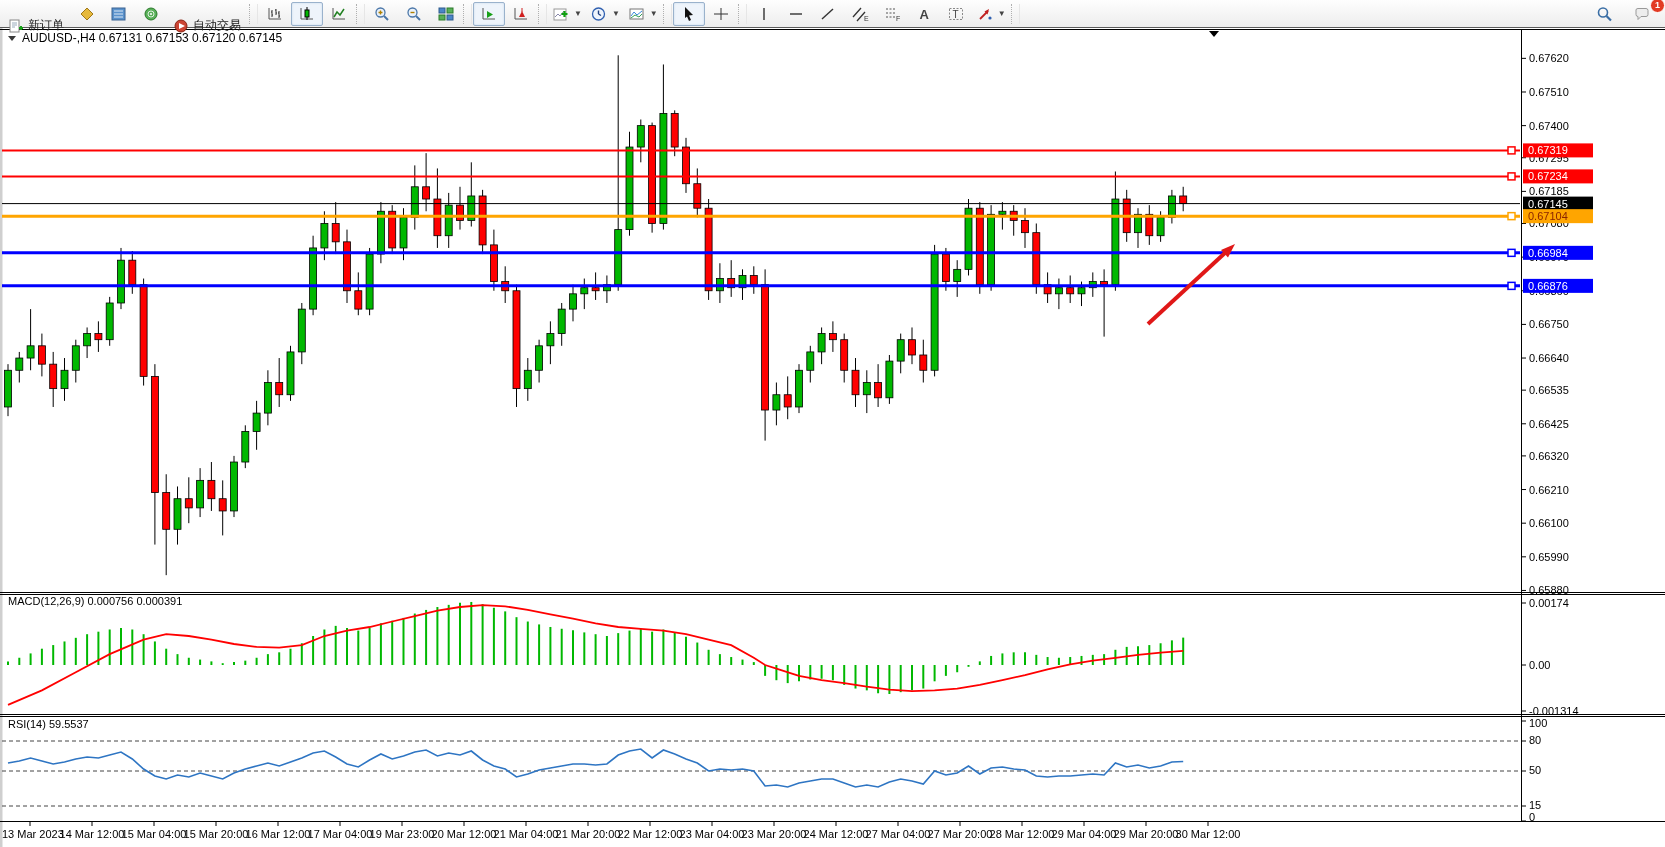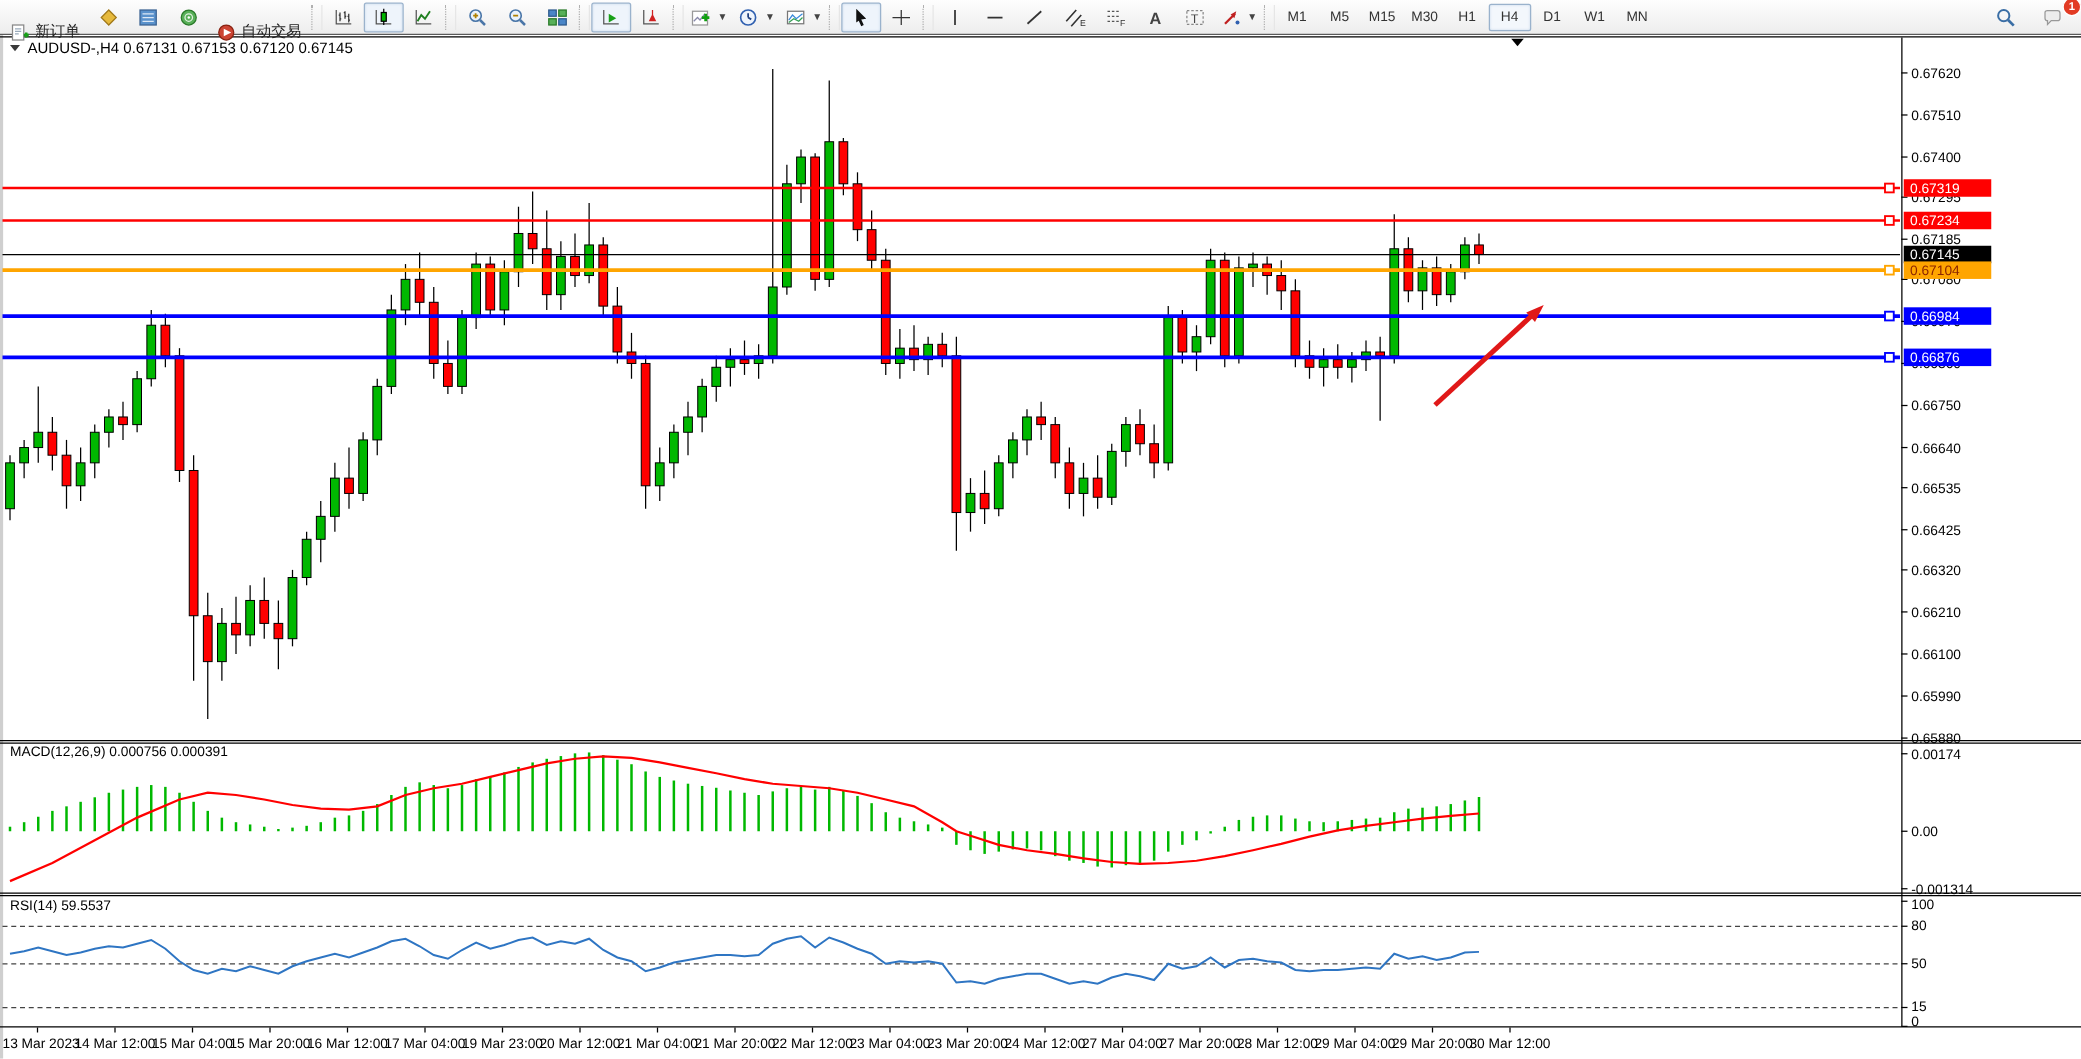--- a/index.html
+++ b/index.html
@@ -208,31 +208,20 @@
       <div class="tb-btn">
         <svg width="18" height="16" viewBox="0 0 18 16">
           <line x1="4" y1="13" x2="12" y2="5" stroke="#c02020" stroke-width="1.8"></line>
           <polygon points="13,3 8.5,5.5 11.5,8.5" fill="#c02020"></polygon>
           <circle cx="14" cy="12" r="1.6" fill="#3060b0"></circle>
         </svg>
         <span class="caret">▼</span>
       </div>
     </div>
     <div class="tb-sep"></div>
-    <div class="tb-group">
-      <div class="tb-tf">M1</div>
-      <div class="tb-tf">M5</div>
-      <div class="tb-tf">M15</div>
-      <div class="tb-tf">M30</div>
-      <div class="tb-tf">H1</div>
-      <div class="tb-tf active">H4</div>
-      <div class="tb-tf">D1</div>
-      <div class="tb-tf">W1</div>
-      <div class="tb-tf">MN</div>
-    </div>
     <div id="tb-right">
       <div class="tb-btn" style="position: relative;">
         <svg width="18" height="16" viewBox="0 0 18 16">
           <circle cx="7" cy="6.5" r="4.5" fill="none" stroke="#3a6ea5" stroke-width="1.6"></circle>
           <line x1="10.5" y1="10" x2="15" y2="14.5" stroke="#3a6ea5" stroke-width="2.2"></line>
         </svg>
       </div>
       <div class="tb-btn" style="position: relative;">
         <svg width="18" height="16" viewBox="0 0 18 16">
           <path d="M2 4 Q2 2.5 4 2.5 H12 Q14 2.5 14 4.5 V8.5 Q14 10.5 12 10.5 H7 L4 13.5 V10.5 Q2 10.5 2 8.5 Z" fill="#ededed" stroke="#999"></path>

